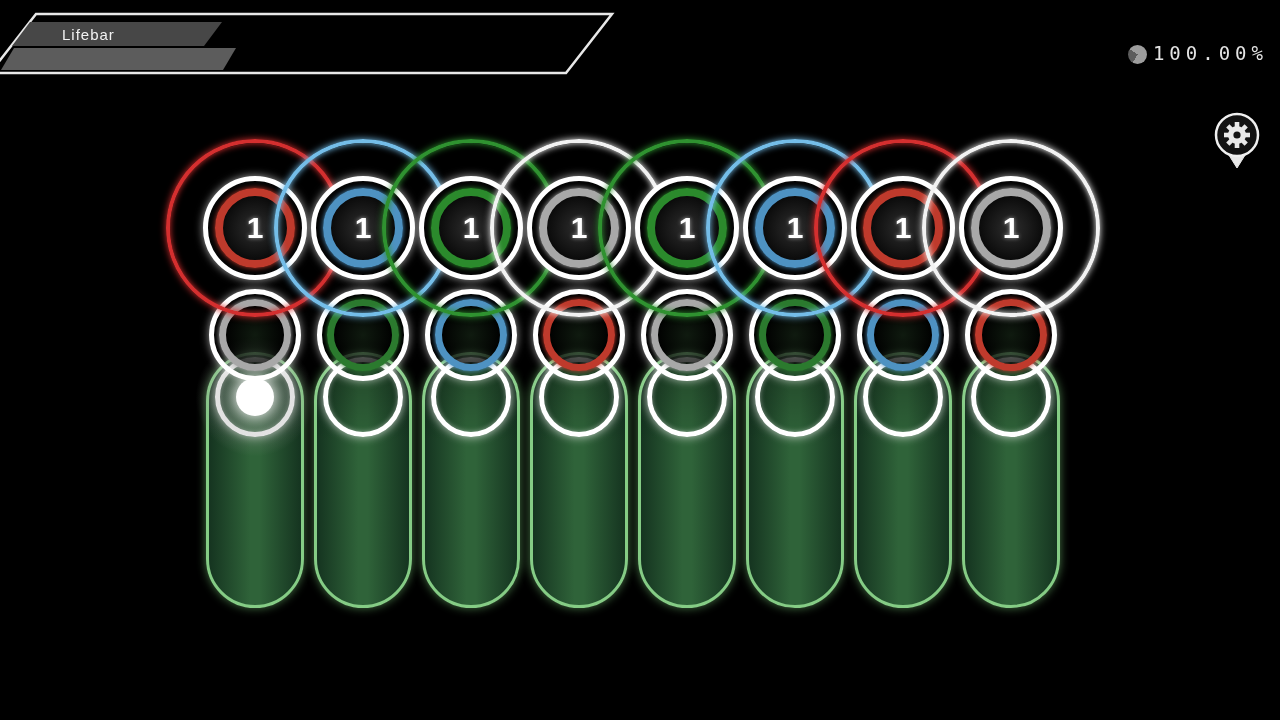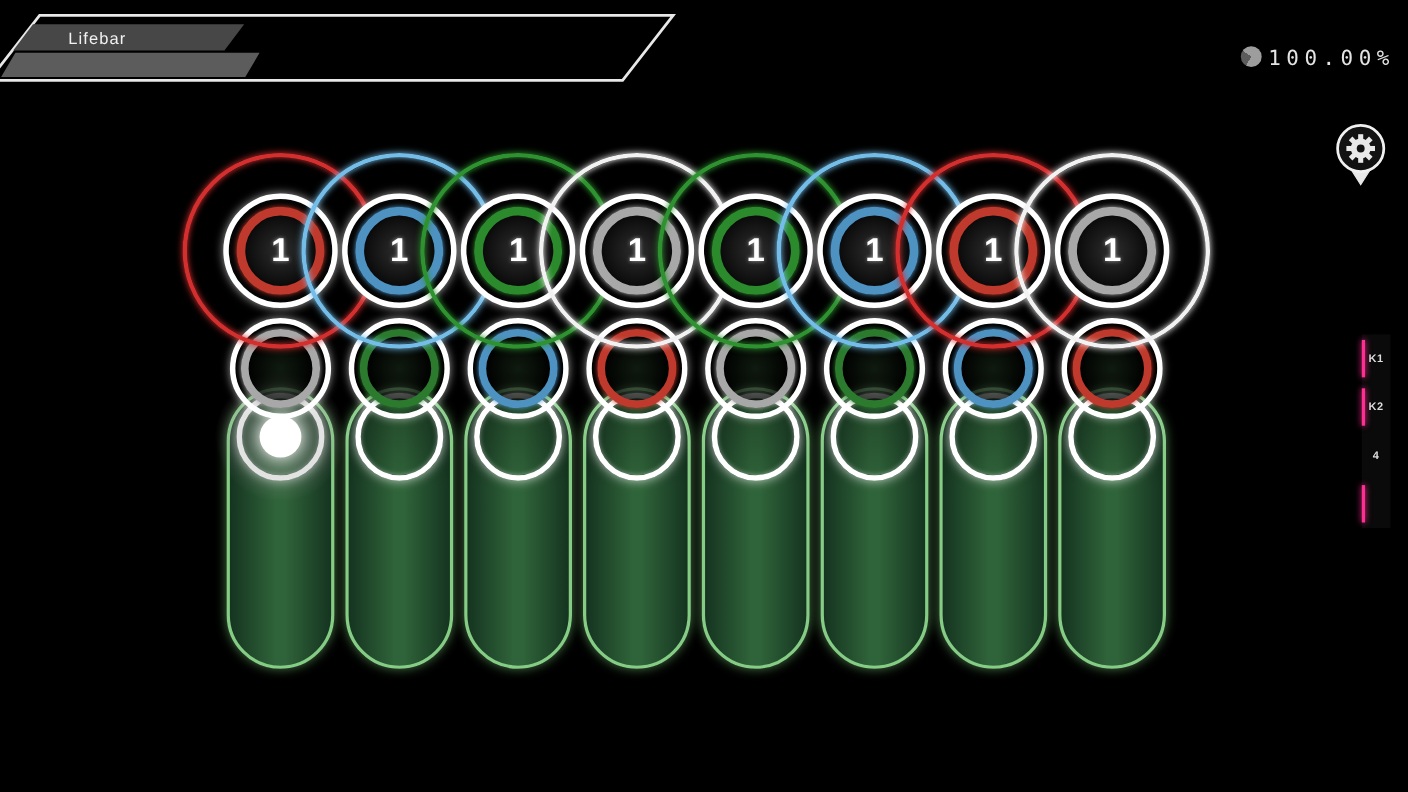--- a/index.html
+++ b/index.html
@@ -3,21 +3,21 @@
 <meta charset="utf-8">
 <style>
   html,body{margin:0;padding:0;background:#000;width:1280px;height:720px;overflow:hidden;
             font-family:"Liberation Sans",sans-serif;position:relative;}
   #stage{position:absolute;inset:0;width:1280px;height:516px;background:#000;}
 
   
   #lifebar-svg{position:absolute;left:0;top:0;}
   #score{position:absolute;top:5px;right:12px;font:700 34px "DejaVu Sans Mono",monospace;
          letter-spacing:7px;color:#f4f4f4;}
-  #acc-row{position:absolute;top:42px;right:12px;display:flex;align-items:flex-start;gap:6px;}
+  #acc-row{position:absolute;top:42px;right:12px;display:flex;align-items:flex-end;gap:6px;}
   #acc-pie{width:19px;height:19px;border-radius:50%;
            background:conic-gradient(from 210deg,#5c5c5c 0 95deg,#9d9d9d 95deg 360deg);}
   #acc-text{font:400 19px "DejaVu Sans Mono",monospace;letter-spacing:5px;color:#e4e4e4;}
 
   #gear-pin{position:absolute;right:18px;top:110px;width:50px;height:62px;cursor:pointer;}
 
   
   #keys{position:absolute;right:16px;top:304px;width:26px;background:rgba(18,18,18,.55);}
   .key-row{position:relative;height:44px;display:flex;align-items:center;justify-content:center;}
   .key-row.accent::before{content:"";position:absolute;left:0;top:5px;bottom:5px;width:3px;
@@ -87,34 +87,20 @@
         <rect x="22.7" y="12" width="4.6" height="6" transform="rotate(135 25 25)"></rect>
         <rect x="22.7" y="12" width="4.6" height="6" transform="rotate(180 25 25)"></rect>
         <rect x="22.7" y="12" width="4.6" height="6" transform="rotate(225 25 25)"></rect>
         <rect x="22.7" y="12" width="4.6" height="6" transform="rotate(270 25 25)"></rect>
         <rect x="22.7" y="12" width="4.6" height="6" transform="rotate(315 25 25)"></rect>
       </g>
     </g>
     <circle cx="25" cy="25" r="3.6" fill="#121212"></circle>
   </svg>
 
-  <div id="keys">
-      <div class="key-row accent">
-        <span class="key-label">K1</span>
-      </div>
-      <div class="key-row accent">
-        <span class="key-label">K2</span>
-      </div>
-      <div class="key-row">
-        <span class="key-label">4</span>
-      </div>
-      <div class="key-row accent">
-        <span class="key-label"></span>
-      </div>
-    </div>
 
   <div id="playfield">
       <div class="col" style="left: 165px;">
     <div class="body"></div>
     <div class="head"></div>
 
       <div class="halo"></div>
       <div class="ball"></div>
     <div class="mid">
       <div class="mid-ring" style="border-color:#a8a8a8;color:#a8a8a8"></div>

